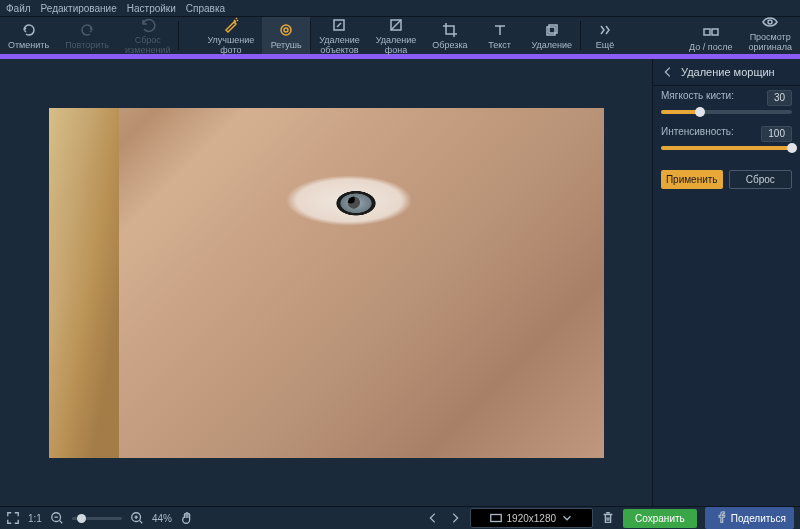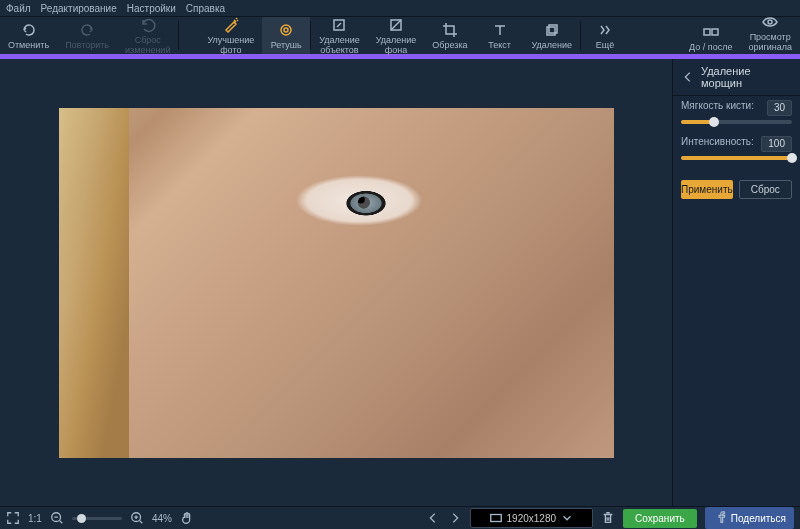--- a/index.html
+++ b/index.html
@@ -17,21 +17,21 @@
   .tool-btn .icon svg { width: 16px; height: 16px; stroke: currentColor; fill: none; stroke-width: 1.5; }
   .tool-btn.gold .icon svg { stroke: #e8a838; }
   .tool-btn .label { font-size: 9px; line-height: 10px; text-align: center; white-space: nowrap; }
   .divider-v { width: 1px; background: #0d1520; margin: 4px 0; }
   .workspace { display: flex; height: 447px; }
   .canvas-area { flex: 1; display: flex; align-items: center; justify-content: center; background: #1a2a3a; }
   .photo { width: 555px; height: 350px; background: linear-gradient(135deg, #c9a882 0%, #b89070 12%, #d4b090 22%, #c8a084 40%, #ba9478 60%, #a88068 80%, #c09880 100%); position: relative; overflow: hidden; }
   .photo::before { content:""; position:absolute; left:0; top:0; width:70px; height:100%; background: linear-gradient(100deg,#d8c088 0%, #c8a870 30%, #b89050 55%, #a07840 80%); opacity:0.9; }
   .eye { position:absolute; left:230px; top:65px; width:140px; height:55px; background: radial-gradient(ellipse 40px 25px at 55% 55%, #9aa8b0 0%, #6a7a82 38%, #1a1a1a 40%, #1a1a1a 48%, transparent 50%), radial-gradient(ellipse 70px 28px at center, #f0e8e0 0%, #e8d8cc 75%, transparent 90%); border-radius: 50%; }
   .eye::after { content:""; position:absolute; left:50%; top:50%; width:12px; height:12px; background:#000; border-radius:50%; transform:translate(-10%,-30%); box-shadow: -3px -3px 0 2px rgba(255,255,255,0.3) inset; }
-  .side-panel { width: 128px; background: #18283a; display: flex; flex-direction: column; border-left: 1px solid #0d1520; }
+  .side-panel { width: 148px; background: #18283a; display: flex; flex-direction: column; border-left: 1px solid #0d1520; }
   .panel-header { display: flex; align-items: center; gap: 6px; padding: 6px 8px; font-size: 11px; color: #d0d8e0; border-bottom: 1px solid #0d1520; }
   .panel-header svg { width:12px; height:12px; stroke:#a8b8c8; fill:none; stroke-width:2; }
   .slider-row { padding: 4px 8px 8px; }
   .slider-label-line { display:flex; justify-content: space-between; font-size:10px; color:#a8b8c8; margin-bottom:4px; }
   .slider-val { background:#2a3a4a; border:1px solid #3a4a5a; padding:0 6px; min-width:24px; text-align:center; color:#d0d8e0; border-radius:2px; font-size:10px; line-height:14px; }
   .slider-track { height:4px; background:#3a4a5a; border-radius:2px; position:relative; }
   .slider-fill { position:absolute; height:100%; background:#e8a838; border-radius:2px; }
   .slider-thumb { position:absolute; top:-3px; width:10px; height:10px; background:#e0e4e8; border-radius:50%; transform:translateX(-50%); }
   .panel-actions { display:flex; gap:6px; padding: 12px 8px; }
   .btn-primary { flex:1; background:#e8a838; color:#1a1a1a; font-size:10px; padding:4px 0; text-align:center; border-radius:2px; cursor:pointer; }

